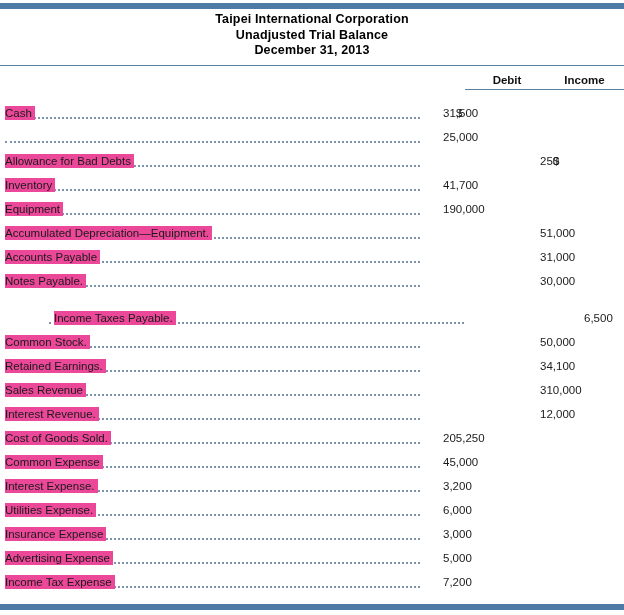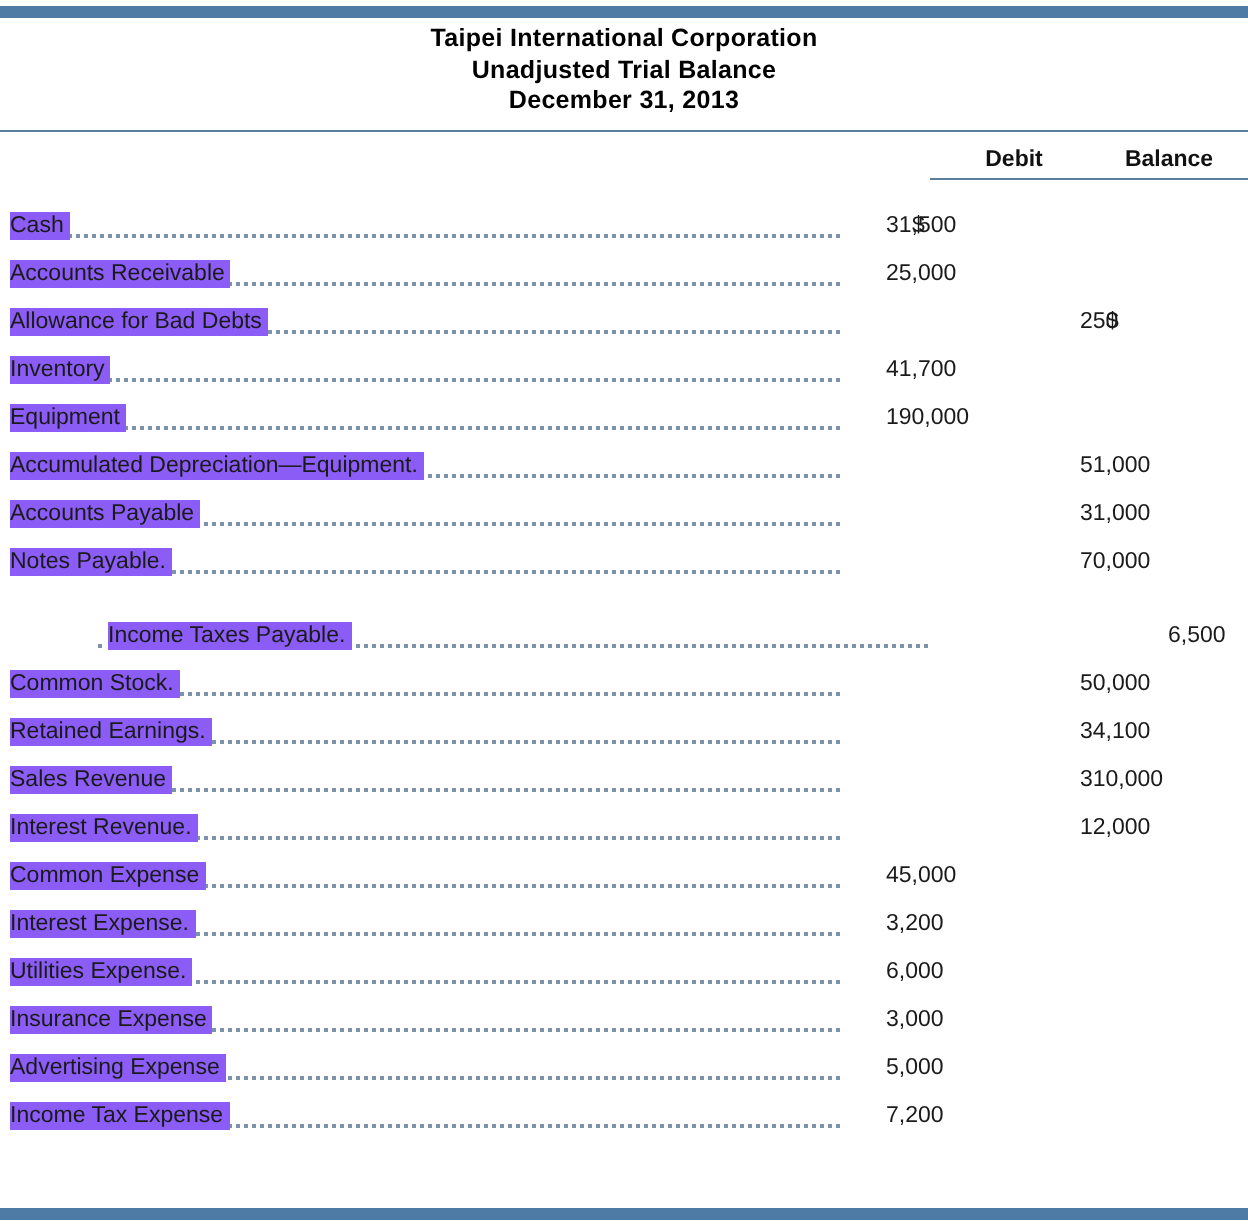--- a/index.html
+++ b/index.html
@@ -95,21 +95,21 @@
   .row.spacer-before { margin-top: 13px; margin-left: 44px; }
 
   .label {
     position: absolute;
     left: 5px;
     top: 2px;
     font-size: 11.5px;
     line-height: 14px;
     color: #1a1a1a;
     white-space: nowrap;
-    background: #8b5cf6;
+    background: #ec4899;
     padding-right: 3px;
     z-index: 2;
   }
   .row.indented .label { left: 10px; }
 
   .leader {
     position: absolute;
     left: 5px;
     right: 204px;
     top: 11px;
@@ -152,33 +152,32 @@
   <div class="title-block">
     <div class="title-line">Taipei International Corporation</div>
     <div class="title-line">Unadjusted Trial Balance</div>
     <div class="title-line">December 31, 2013</div>
   </div>
 
   <div class="rule-under-title"></div>
 
   <div class="col-headers">
     <div class="col-head debit">Debit</div>
-    <div class="col-head credit">Balance</div>
+    <div class="col-head credit">Income</div>
   </div>
 
   <div class="rows" id="rows-container">
       <div class="row">
         <div class="leader"></div>
         <div class="label">Cash</div>
         <div class="cur debit">$</div>
         <div class="amt debit">31,500</div>
       </div>
       <div class="row">
         <div class="leader"></div>
-        <div class="label">Accounts Receivable</div>
         <div class="amt debit">25,000</div>
       </div>
       <div class="row">
         <div class="leader"></div>
         <div class="label">Allowance for Bad Debts</div>
         <div class="cur credit">$</div>
         <div class="amt credit">250</div>
       </div>
       <div class="row">
         <div class="leader"></div>
@@ -196,21 +195,21 @@
         <div class="amt credit">51,000</div>
       </div>
       <div class="row">
         <div class="leader"></div>
         <div class="label">Accounts Payable</div>
         <div class="amt credit">31,000</div>
       </div>
       <div class="row">
         <div class="leader"></div>
         <div class="label">Notes Payable.</div>
-        <div class="amt credit">70,000</div>
+        <div class="amt credit">30,000</div>
       </div>
       <div class="row spacer-before indented">
         <div class="leader"></div>
         <div class="label">Income Taxes Payable.</div>
         <div class="amt credit">6,500</div>
       </div>
       <div class="row">
         <div class="leader"></div>
         <div class="label">Common Stock.</div>
         <div class="amt credit">50,000</div>
@@ -225,20 +224,25 @@
         <div class="label">Sales Revenue</div>
         <div class="amt credit">310,000</div>
       </div>
       <div class="row">
         <div class="leader"></div>
         <div class="label">Interest Revenue.</div>
         <div class="amt credit">12,000</div>
       </div>
       <div class="row">
         <div class="leader"></div>
+        <div class="label">Cost of Goods Sold.</div>
+        <div class="amt debit">205,250</div>
+      </div>
+      <div class="row">
+        <div class="leader"></div>
         <div class="label">Common Expense</div>
         <div class="amt debit">45,000</div>
       </div>
       <div class="row">
         <div class="leader"></div>
         <div class="label">Interest Expense.</div>
         <div class="amt debit">3,200</div>
       </div>
       <div class="row">
         <div class="leader"></div>

